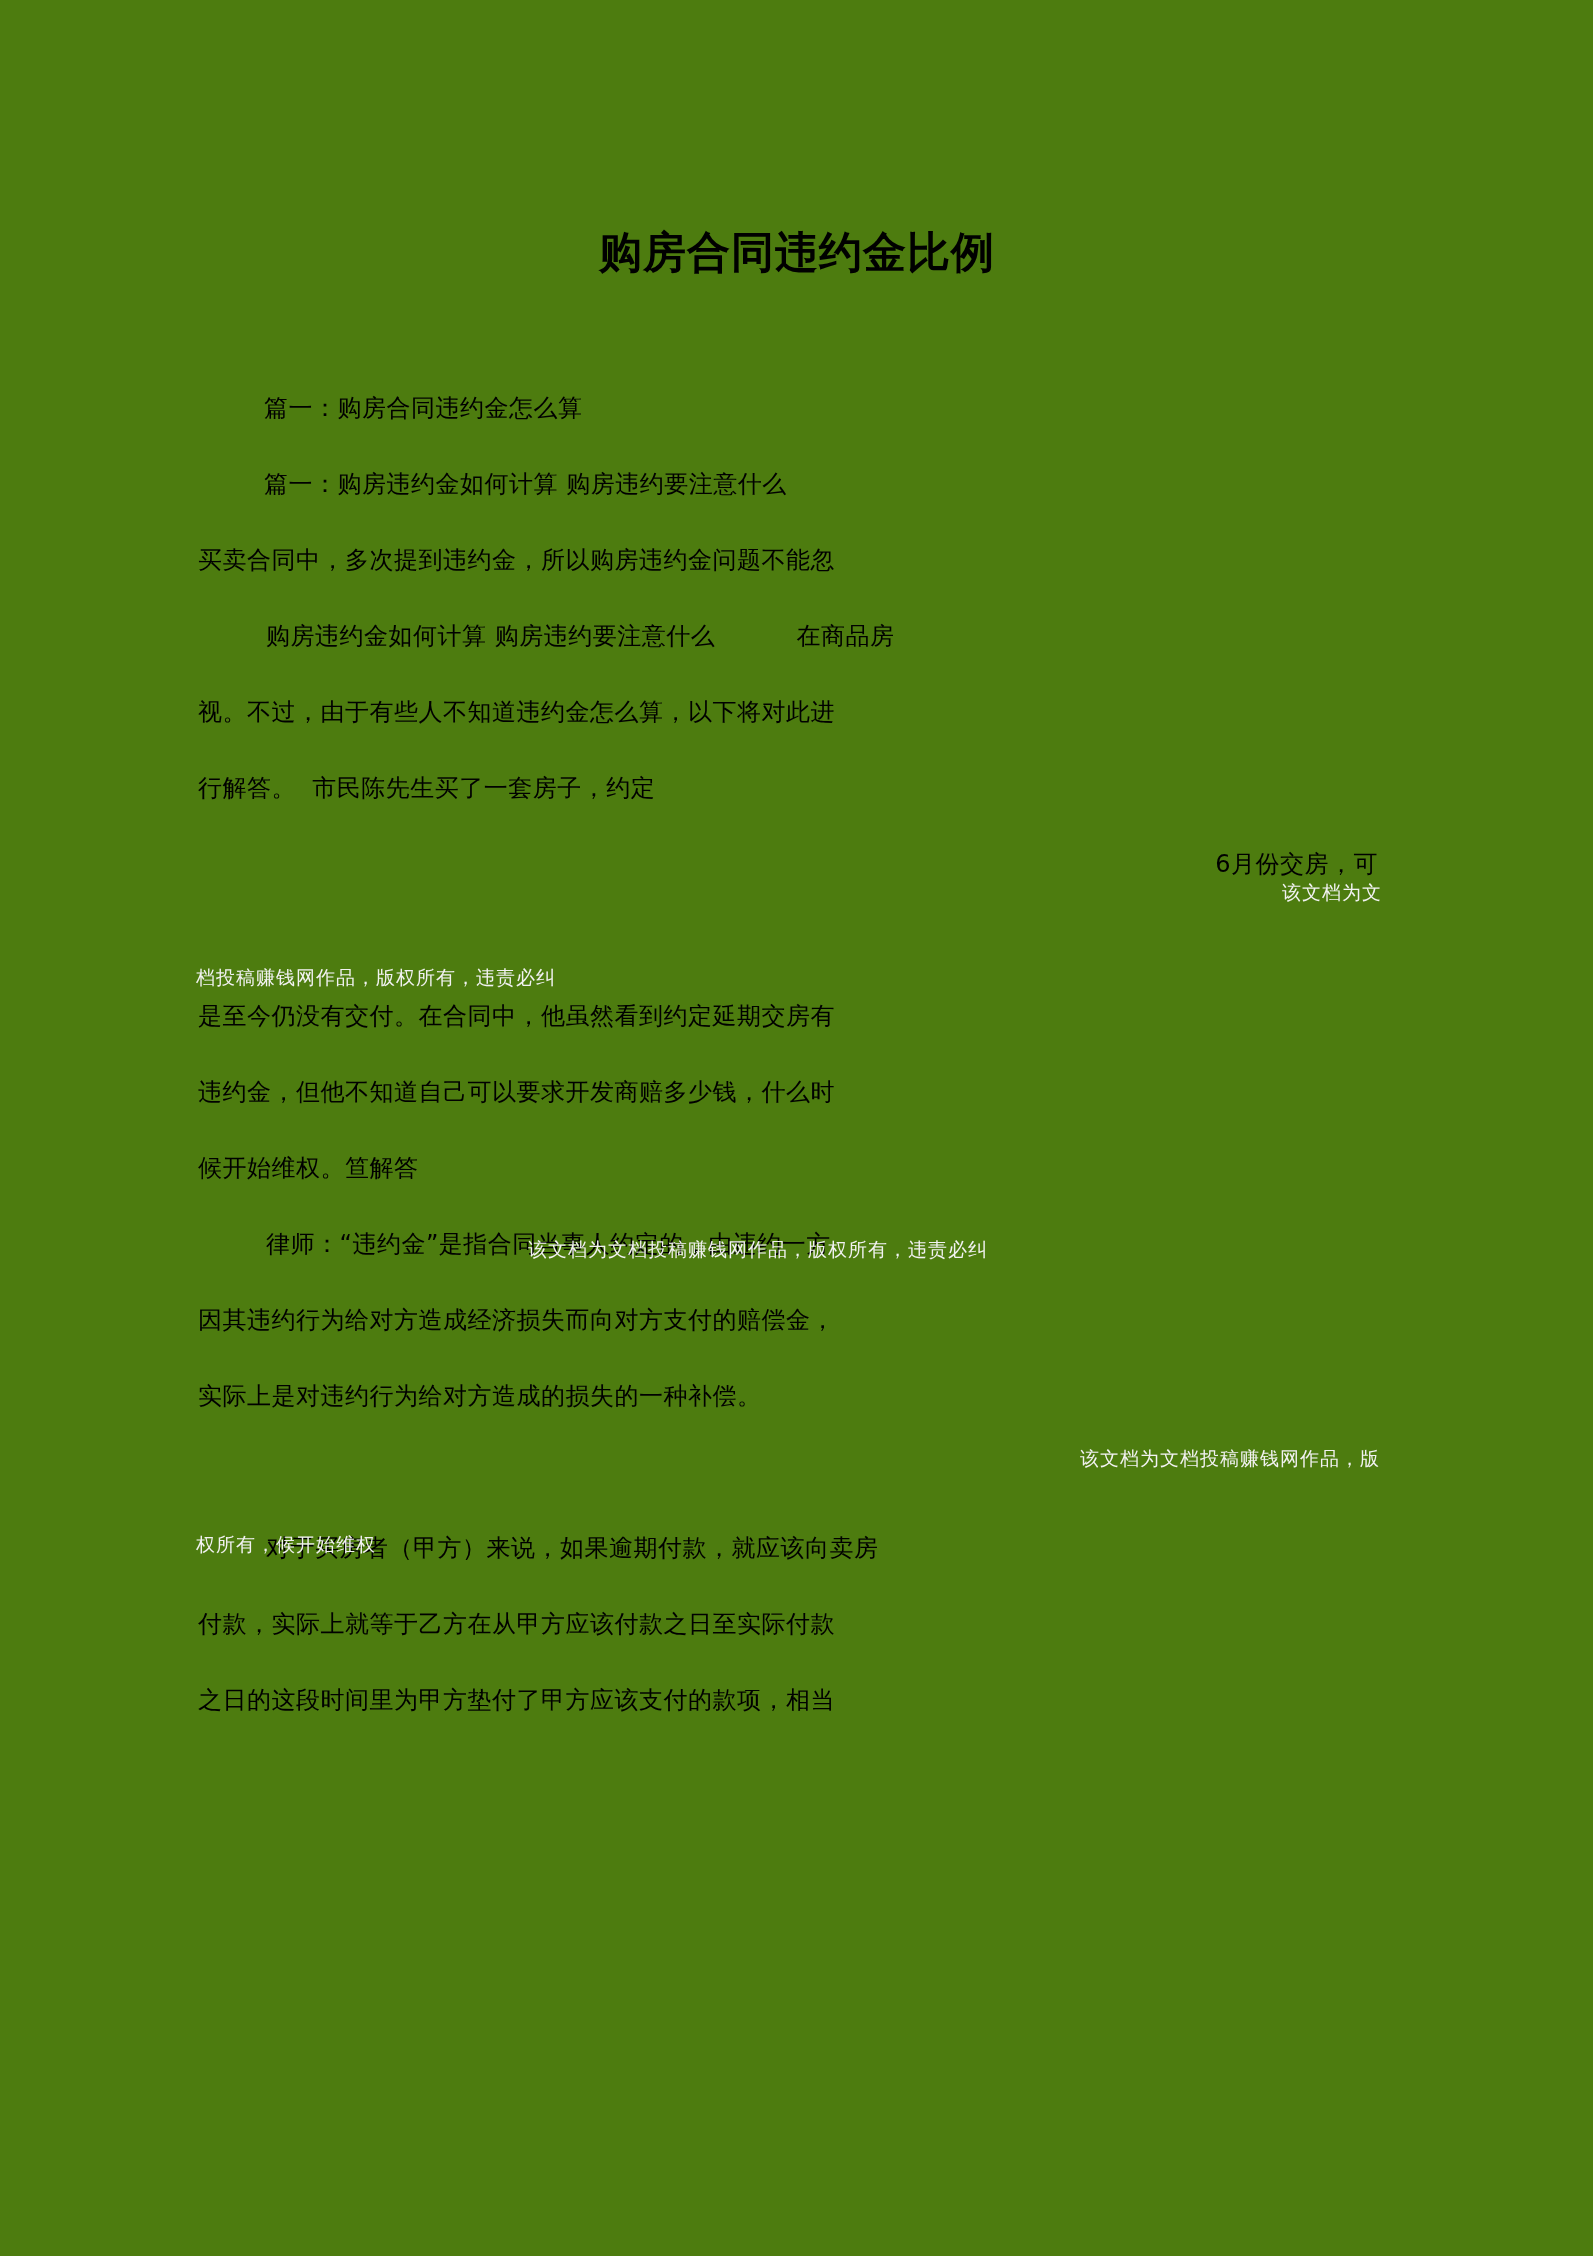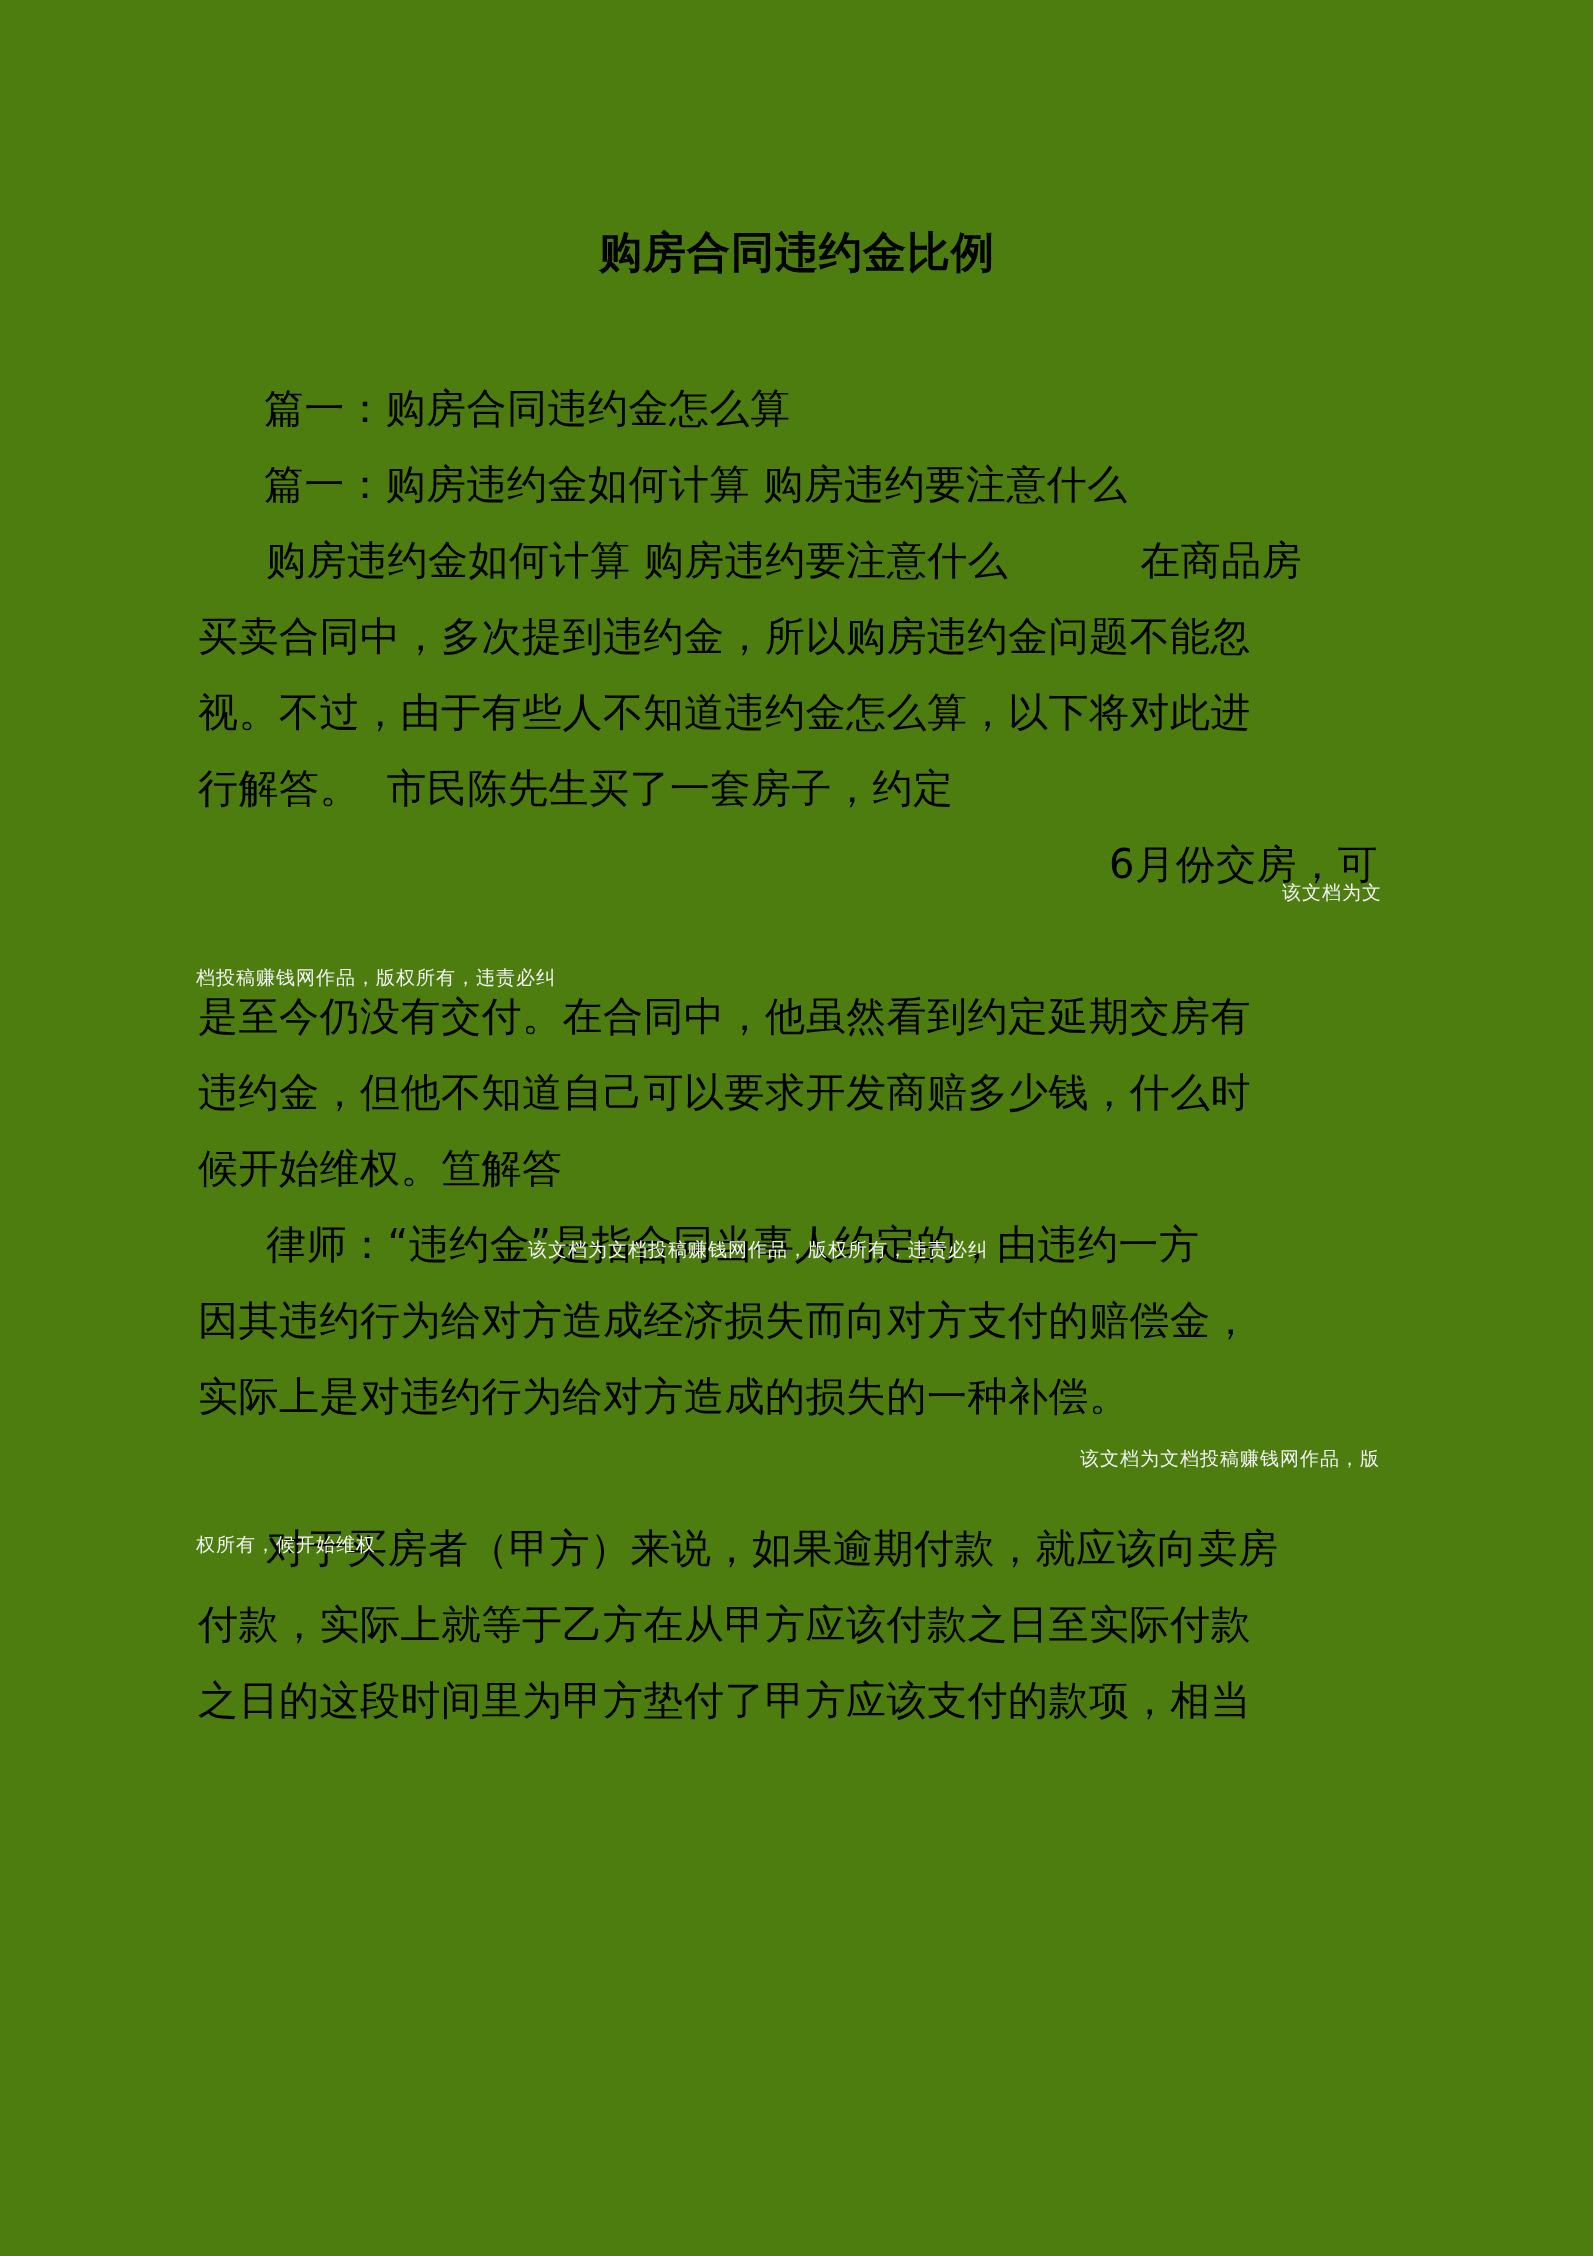--- a/index.html
+++ b/index.html
@@ -37,21 +37,21 @@
 
   
   .body-block {
     position: absolute;
     left: 198px;
     top: 370px;
     width: 1200px;
   }
 
   .line {
-    font-size: 40px;
+    font-size: 24px;
     line-height: 76px;
     height: 76px;
     white-space: pre;
     letter-spacing: 0.5px;
   }
 
   .line.indent-1 { padding-left: 66px; }
   .line.indent-2 { padding-left: 68px; }
   .line.right    { text-align: right; padding-right: 20px; }
   .line.blank    { height: 76px; }
@@ -75,22 +75,22 @@
 </head>
 <body>
 
 <div class="page">
 
   <h1 class="doc-title">购房合同违约金比例</h1>
 
   <div class="body-block">
     <div class="line indent-1">篇一：购房合同违约金怎么算</div>
     <div class="line indent-1">篇一：购房违约金如何计算 购房违约要注意什么</div>
+    <div class="line">买卖合同中，多次提到违约金，所以购房违约金问题不能忽</div>
     <div class="line indent-2">购房违约金如何计算 购房违约要注意什么          在商品房</div>
-    <div class="line">买卖合同中，多次提到违约金，所以购房违约金问题不能忽</div>
     <div class="line">视。不过，由于有些人不知道违约金怎么算，以下将对此进</div>
     <div class="line">行解答。  市民陈先生买了一套房子，约定</div>
     <div class="line right">6月份交房，可</div>
     <div class="line blank"></div>
     <div class="line">是至今仍没有交付。在合同中，他虽然看到约定延期交房有</div>
     <div class="line">违约金，但他不知道自己可以要求开发商赔多少钱，什么时</div>
     <div class="line">候开始维权。笪解答</div>
     <div class="line indent-2">律师：“违约金”是指合同当事人约定的，由违约一方</div>
     <div class="line">因其违约行为给对方造成经济损失而向对方支付的赔偿金，</div>
     <div class="line">实际上是对违约行为给对方造成的损失的一种补偿。</div>

